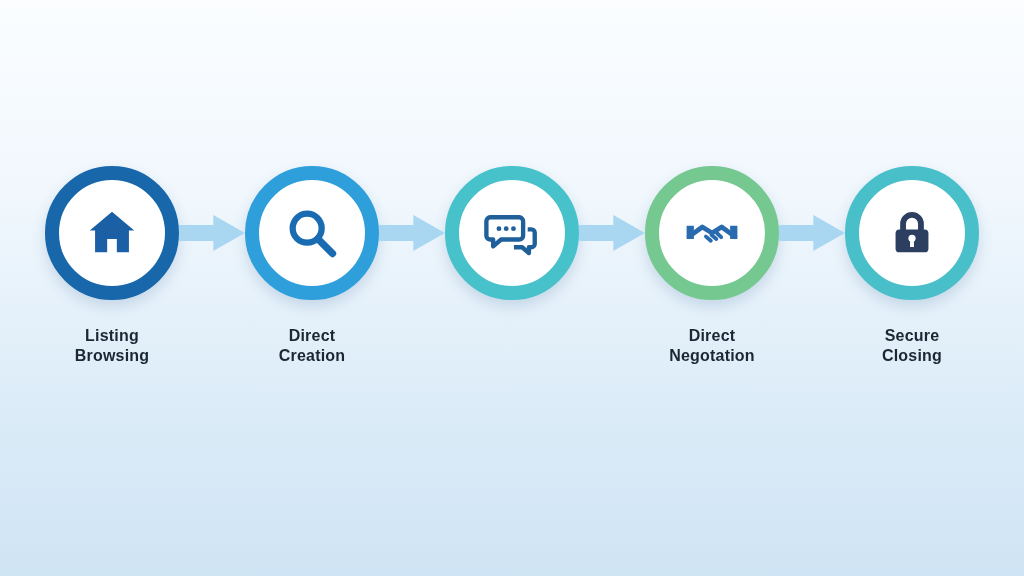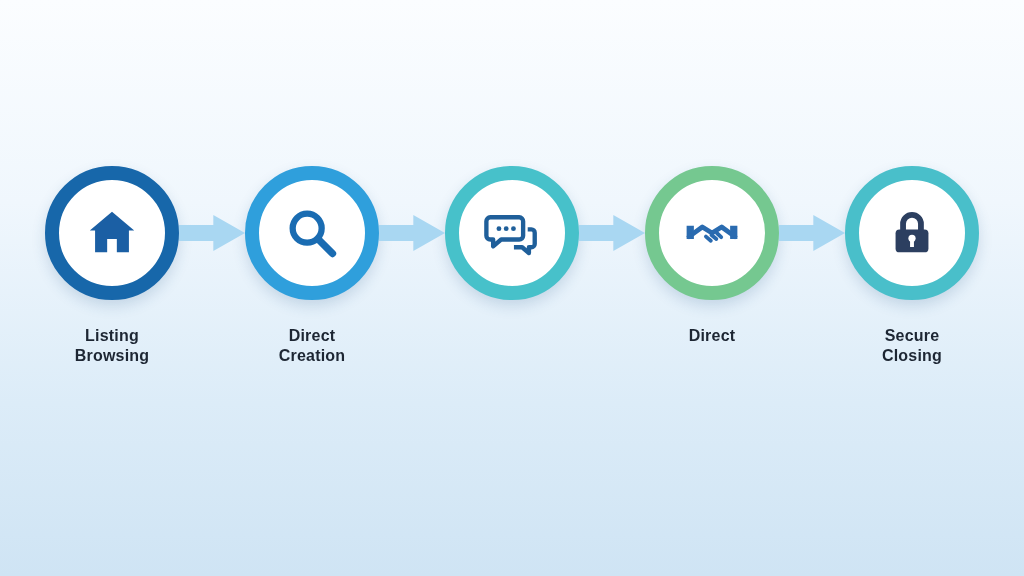--- a/index.html
+++ b/index.html
@@ -94,20 +94,21 @@
     <div class="step">
       <div class="ring" style="border-color: rgb(117, 200, 144);">
         <svg viewBox="0 0 24 24">
           <path class="icon-stroke" fill="none" stroke="#2a6bb0" stroke-width="2" stroke-linecap="round" stroke-linejoin="round" d="M2.5 13.5 L8 9.5 L12 12 L16 9.5 L21.5 13.5"></path>
           <path class="icon-stroke" fill="none" stroke="#2a6bb0" stroke-width="1.6" stroke-linecap="round" d="M9.5 13.5 L11.5 15.2 M11.8 12.8 L13.8 14.5 M14.1 12.1 L15.8 13.7"></path>
           <path class="icon-fill" fill="#2a6bb0" d="M1.5 9 L4.5 9 L4.5 14.5 L1.5 14.5 Z M19.5 9 L22.5 9 L22.5 14.5 L19.5 14.5 Z"></path>
         </svg>
       </div>
       <div class="step-label">
         <span>Direct</span><br>
+        <span>Negotation</span>
       </div>
     </div>
 
     <div class="arrow" style="background: rgb(169, 215, 242);"></div>
 
     <div class="step">
       <div class="ring" style="border-color: rgb(73, 191, 202);">
         <svg viewBox="0 0 24 24">
           <path class="icon-stroke" fill="none" stroke="#2c3f60" stroke-width="2.4" d="M8.3 11 V8.2 a3.7 3.7 0 0 1 7.4 0 V11"></path>
           <rect class="icon-fill" x="5.2" y="10.5" width="13.6" height="9.5" rx="1.6" fill="#2c3f60"></rect>

